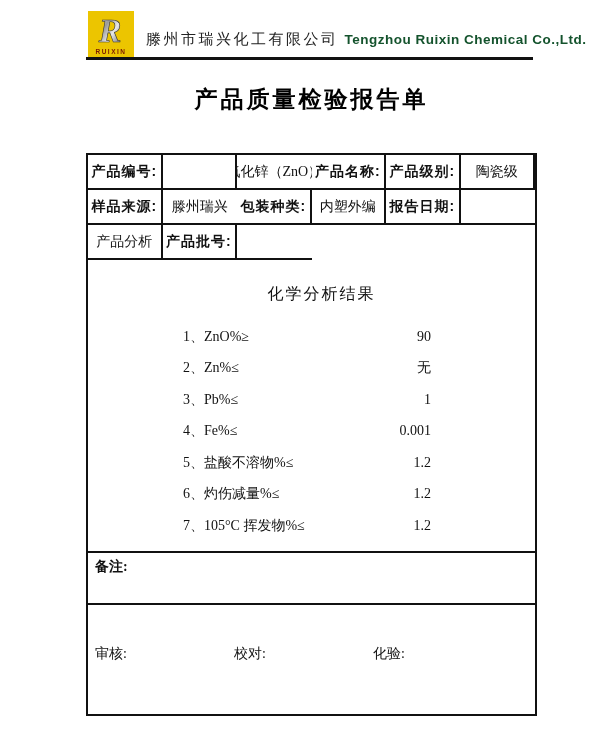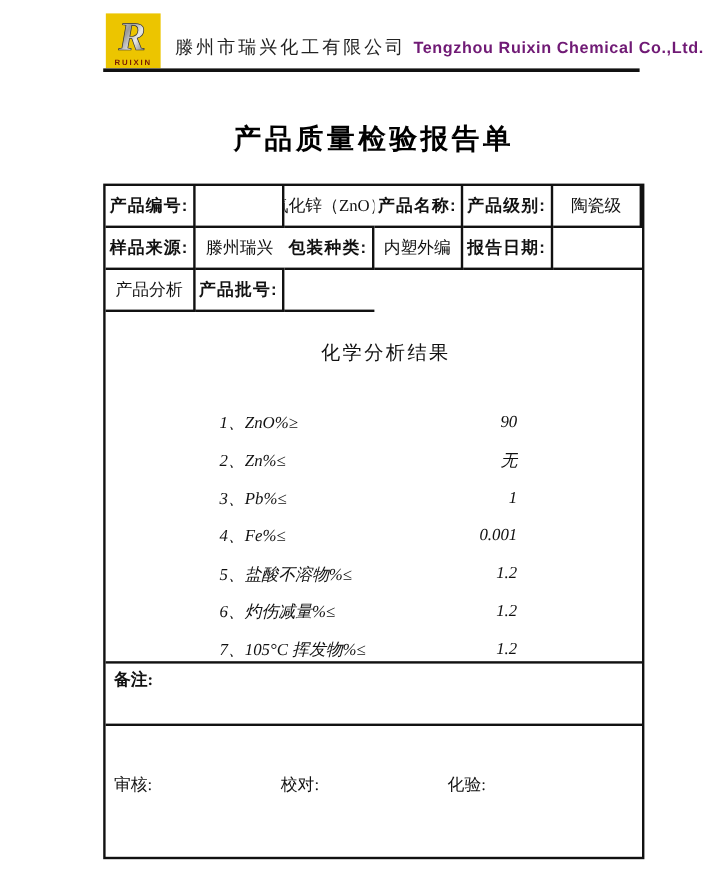--- a/index.html
+++ b/index.html
@@ -17,31 +17,31 @@
   .company-line {
     position: absolute; left: 146px; top: 30px; width: 400px;
     display: flex; align-items: baseline; white-space: nowrap;
   }
   .company-cn {
     font-family: "Liberation Serif", serif;
     font-size: 15px; letter-spacing: 2.5px; color: #222;
   }
   .company-en {
     font-family: "Liberation Sans", sans-serif;
-    font-size: 13.5px; font-weight: 700; letter-spacing: 0.5px; color: #701a75;
+    font-size: 13.5px; font-weight: 700; letter-spacing: 0.5px; color: #14532d;
     margin-left: 6px;
   }
   .header-rule {
     position: absolute; left: 86px; top: 57px; width: 447px; height: 2.5px;
     background: #111;
   }
 
   
   .doc-title {
-    position: absolute; left: 86px; top: 100px; width: 451px;
+    position: absolute; left: 86px; top: 84px; width: 451px;
     text-align: center;
     font-family: "Liberation Sans", sans-serif;
     font-size: 23px; font-weight: 700; letter-spacing: 3px; color: #000;
   }
 
   
   .report-table {
     position: absolute; left: 86px; top: 153px; width: 451px; height: 563px;
     border: 2px solid #111;
   }
@@ -65,21 +65,21 @@
 
   
   .results {
     height: 293px; border-bottom: 2px solid #111;
   }
   .results-heading {
     padding-top: 24px;
     text-align: center;
     font-size: 16px; letter-spacing: 2px; padding-left: 20px;
   }
-  .results-items { margin-top: 32px; font-style: italic; }
+  .results-items { margin-top: 16px; }
   .result-row {
     height: 31.5px;
     display: flex; align-items: center; justify-content: space-between;
     padding-left: 95px; padding-right: 104px;
     font-size: 14px;
   }
 
   
   .remarks {
     height: 52px; border-bottom: 2px solid #111;

